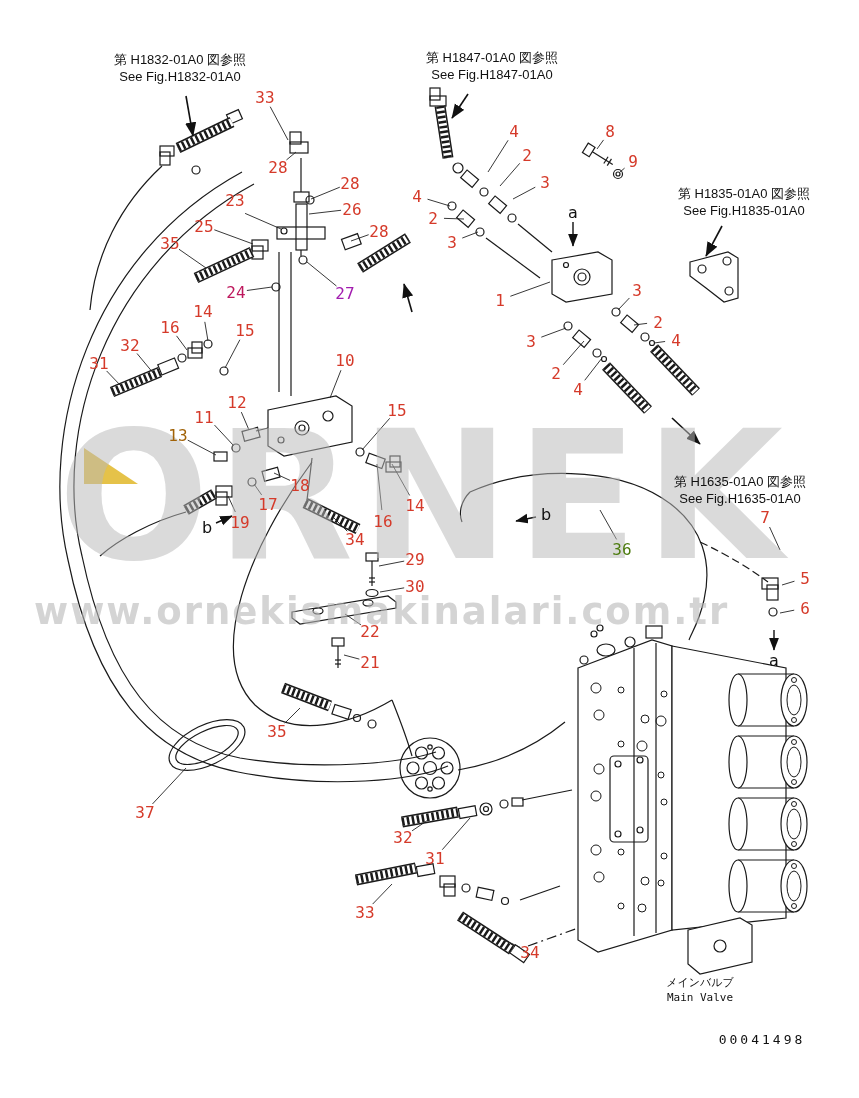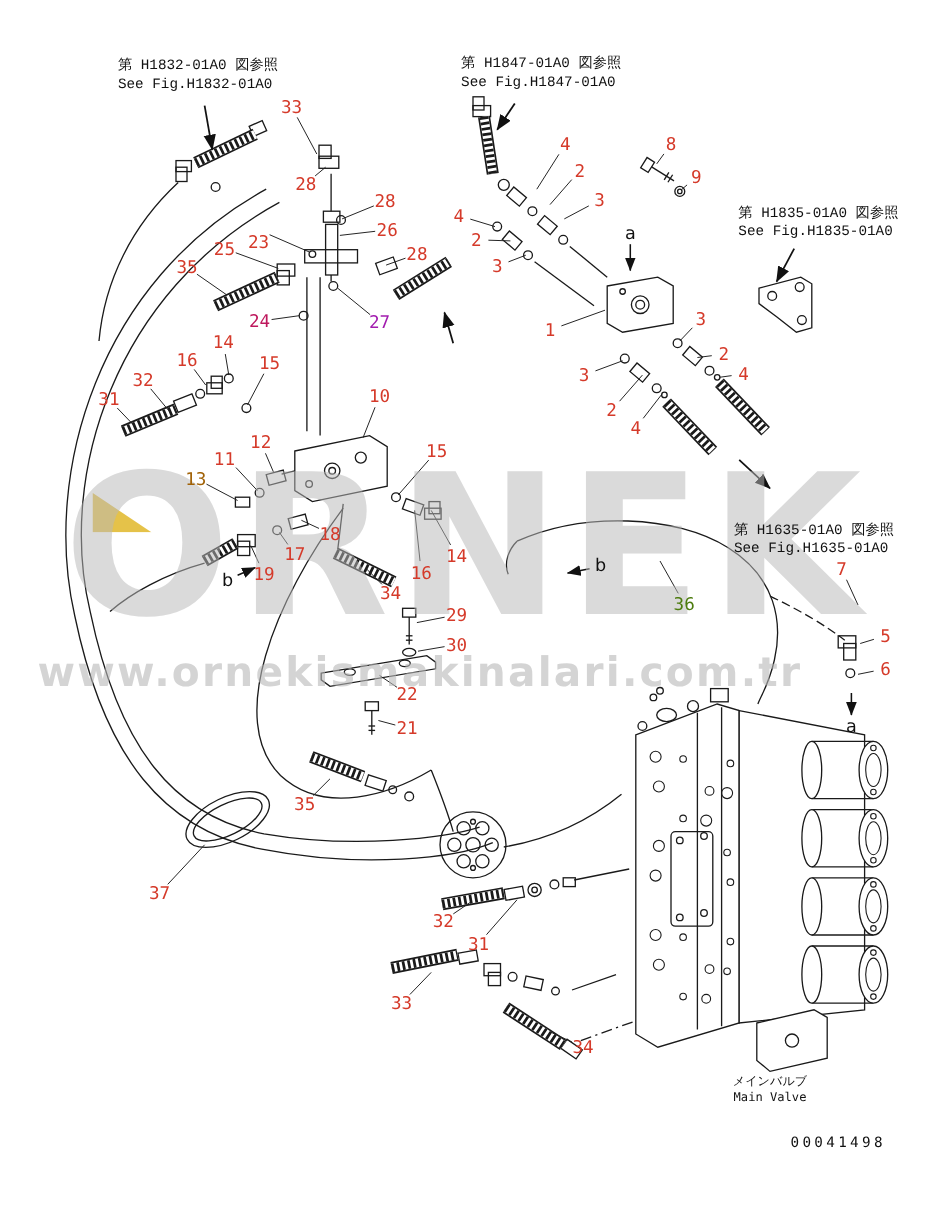--- a/index.html
+++ b/index.html
@@ -14,22 +14,22 @@
               font-weight:bold; font-size:178px; letter-spacing:7px; color:rgba(184,184,184,.52);
               line-height:1; white-space:nowrap; }
   .wm-url { position:absolute; left:34px; top:590px; width:792px; text-align:left;
             font-family:"DejaVu Sans", sans-serif; font-weight:bold; font-size:37px;
             letter-spacing:2px; color:rgba(184,184,184,.60); white-space:nowrap; }
   #annot { position:absolute; inset:0; z-index:3; }
   .callout { position:absolute; transform:translate(-50%,-50%); font-size:16px;
              font-family:"DejaVu Sans Mono", monospace; font-weight:500; }
   .letter { position:absolute; transform:translate(-50%,-50%); font-size:16px; color:#111;
             font-family:"DejaVu Sans", sans-serif; }
-  .ref { position:absolute; transform:translateX(-50%); font-size:13px;
-         color:#111; line-height:1.3; white-space:pre; font-family:Liberation Mono, monospace; }
+  .ref { position:absolute; transform:translateX(-50%); text-align:center; font-size:13px;
+         color:#111; line-height:1.3; white-space:pre; font-family:Liberation Sans, sans-serif; }
   .footer-label { position:absolute; left:700px; top:976px; transform:translateX(-50%);
                   text-align:center; font-size:11px; color:#111; line-height:1.35; }
   .drawing-number { position:absolute; left:762px; top:1032px; transform:translateX(-50%);
                     font-size:13px; letter-spacing:3px; color:#111; }
 </style>
 </head>
 <body>
 
 <div id="stage">
 
@@ -409,21 +409,21 @@
   <div id="annot">
     <div class="footer-label">
       <div>メインバルブ</div>
       <div>Main Valve</div>
     </div>
     <div class="drawing-number">00041498</div>
   <div class="callout" style="left: 265px; top: 97px; color: rgb(213, 58, 42);">33</div>
       <div class="callout" style="left: 278px; top: 167px; color: rgb(213, 58, 42);">28</div>
       <div class="callout" style="left: 350px; top: 183px; color: rgb(213, 58, 42);">28</div>
       <div class="callout" style="left: 352px; top: 209px; color: rgb(213, 58, 42);">26</div>
-      <div class="callout" style="left: 235px; top: 220px; color: rgb(213, 58, 42);">23</div>
+      <div class="callout" style="left: 235px; top: 200px; color: rgb(213, 58, 42);">23</div>
       <div class="callout" style="left: 204px; top: 226px; color: rgb(213, 58, 42);">25</div>
       <div class="callout" style="left: 170px; top: 243px; color: rgb(213, 58, 42);">35</div>
       <div class="callout" style="left: 379px; top: 231px; color: rgb(213, 58, 42);">28</div>
       <div class="callout" style="left: 236px; top: 292px; color: #be185d;">24</div>
       <div class="callout" style="left: 345px; top: 293px; color: #a21caf;">27</div>
       <div class="callout" style="left: 170px; top: 327px; color: rgb(213, 58, 42);">16</div>
       <div class="callout" style="left: 203px; top: 311px; color: rgb(213, 58, 42);">14</div>
       <div class="callout" style="left: 245px; top: 330px; color: rgb(213, 58, 42);">15</div>
       <div class="callout" style="left: 99px; top: 363px; color: rgb(213, 58, 42);">31</div>
       <div class="callout" style="left: 130px; top: 345px; color: rgb(213, 58, 42);">32</div>

